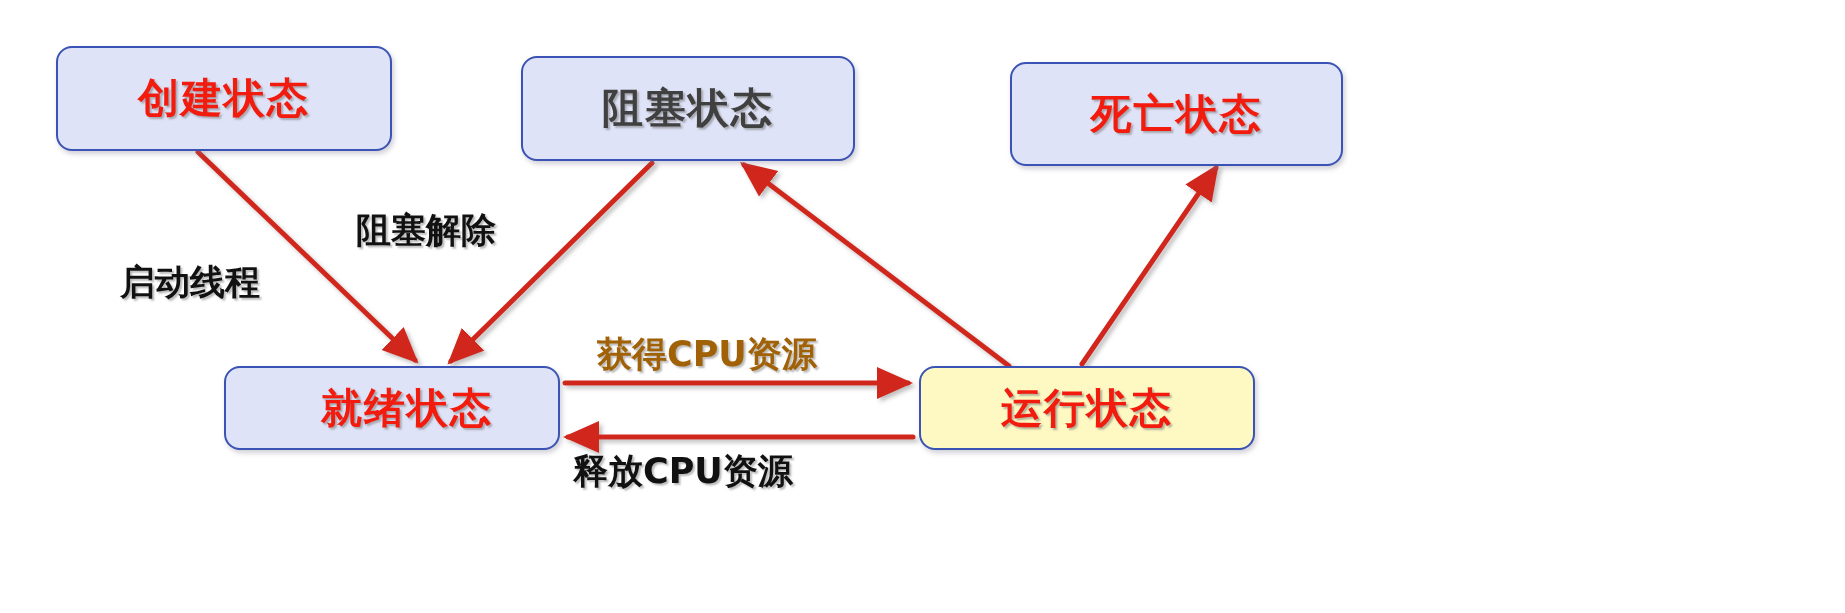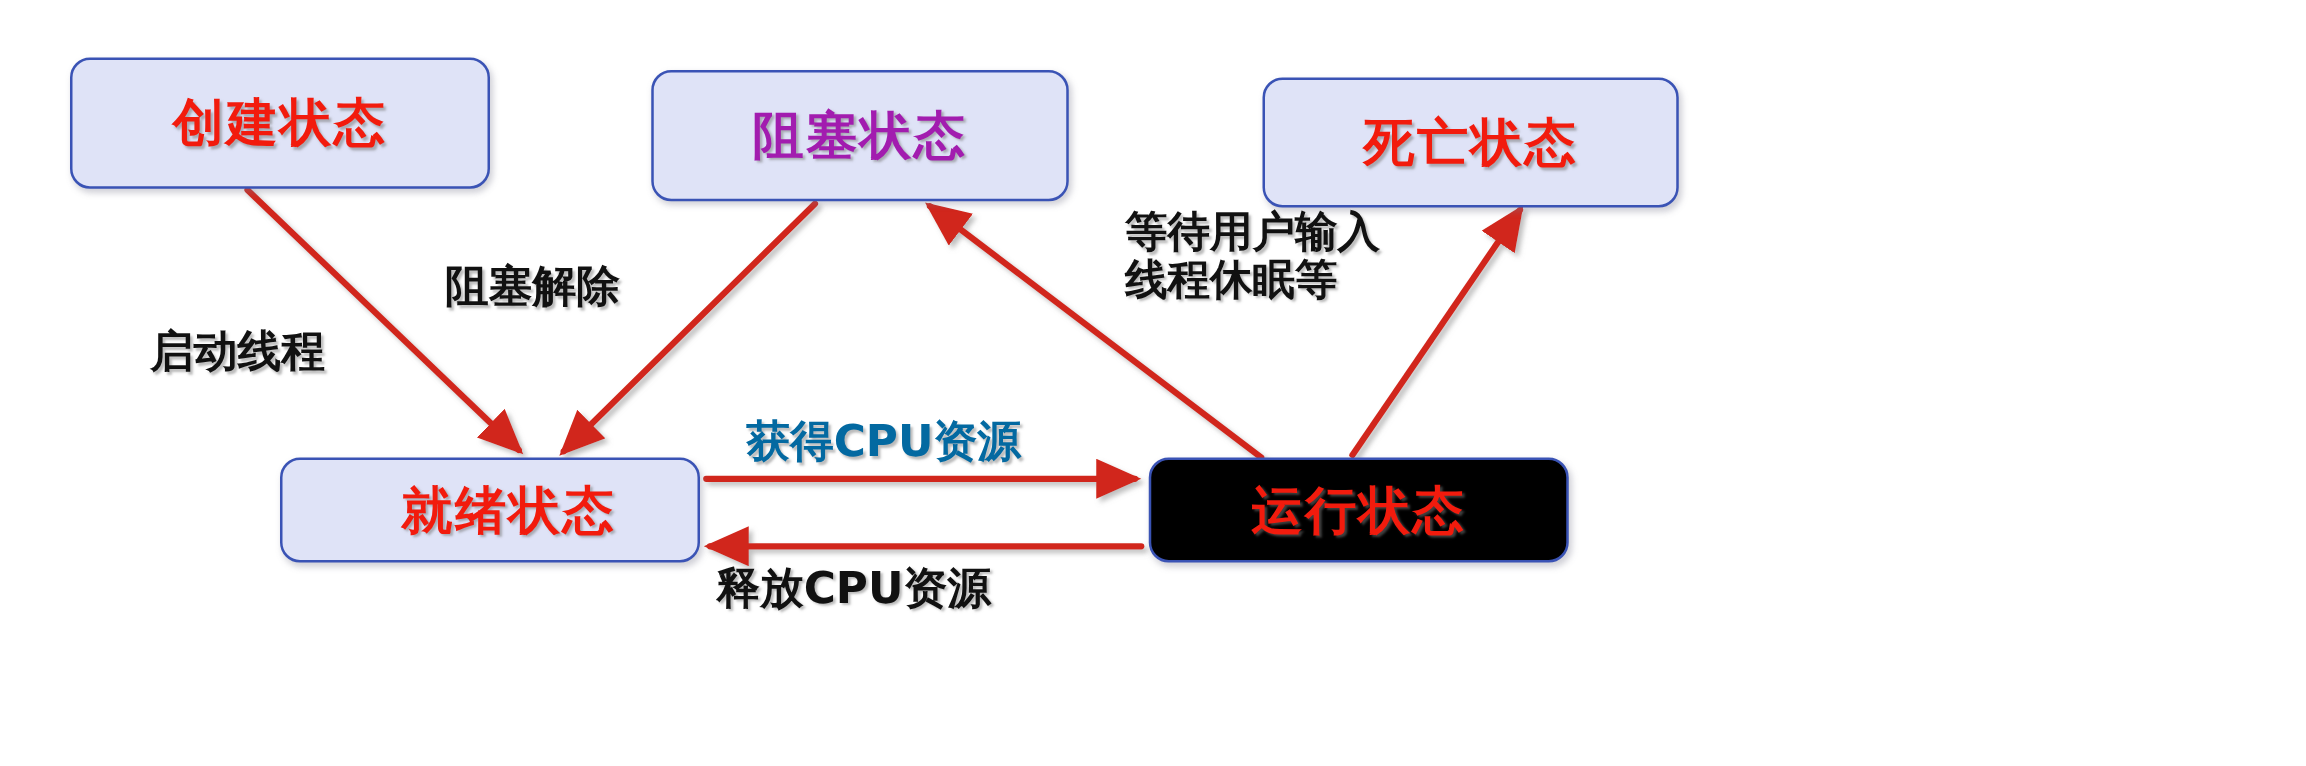--- a/index.html
+++ b/index.html
@@ -89,33 +89,31 @@
       <path id="arrow-ready-to-running" d="M 565 383 L 908 383"></path>
       <path id="arrow-running-to-ready" d="M 913 437 L 568 437"></path>
       <path id="arrow-running-to-dead" d="M 1082 364 L 1216 168"></path>
     </g>
   </svg>
 
   <div class="node" id="node-created" style="left: 56px; top: 46px; width: 336px; height: 105px; background: rgb(223, 227, 247); border-color: rgb(58, 83, 181);">
     <span class="node-label" style="color: rgb(242, 27, 13);">创建状态</span>
   </div>
   <div class="node" id="node-blocked" style="left: 521px; top: 56px; width: 334px; height: 105px; background: rgb(223, 227, 247); border-color: rgb(58, 83, 181);">
-    <span class="node-label" style="color: #a21caf;">阻塞状态</span>
+    <span class="node-label" style="color: #404040;">阻塞状态</span>
   </div>
   <div class="node" id="node-dead" style="left: 1010px; top: 62px; width: 333px; height: 104px; background: rgb(223, 227, 247); border-color: rgb(58, 83, 181);">
     <span class="node-label" style="color: rgb(242, 27, 13); font-family: Liberation Serif, serif;">死亡状态</span>
   </div>
   <div class="node" id="node-ready" style="left: 224px; top: 366px; width: 336px; height: 84px; background: rgb(223, 227, 247); border-color: rgb(58, 83, 181);">
     <span class="node-label" style="color: rgb(242, 27, 13); margin-left: 30px;">就绪状态</span>
   </div>
-  <div class="node" id="node-running" style="left: 919px; top: 366px; width: 336px; height: 84px; background: #000000; border-color: rgb(58, 83, 181);">
+  <div class="node" id="node-running" style="left: 919px; top: 366px; width: 336px; height: 84px; background: #fef9c3; border-color: rgb(58, 83, 181);">
     <span class="node-label" style="color: rgb(242, 27, 13);">运行状态</span>
   </div>
 
   <div class="edge-label" id="lbl-start-thread" style="left: 120px; top: 263px; color: rgb(17, 17, 17);">启动线程</div>
   <div class="edge-label" id="lbl-unblock" style="left: 356px; top: 211px; color: rgb(17, 17, 17);">阻塞解除</div>
-  <div class="edge-label" id="lbl-get-cpu" style="left: 597px; top: 335px; color: #0369a1;">获得CPU资源</div>
+  <div class="edge-label" id="lbl-get-cpu" style="left: 597px; top: 335px; color: #a16207;">获得CPU资源</div>
   <div class="edge-label" id="lbl-release-cpu" style="left: 573px; top: 452px; color: rgb(17, 17, 17);">释放CPU资源</div>
-  <div class="edge-label two" id="lbl-wait-input" style="left: 900px; top: 167px; color: rgb(17, 17, 17);">等待用户输入
-线程休眠等</div>
 
 
 </div>
 
 </body></html>

